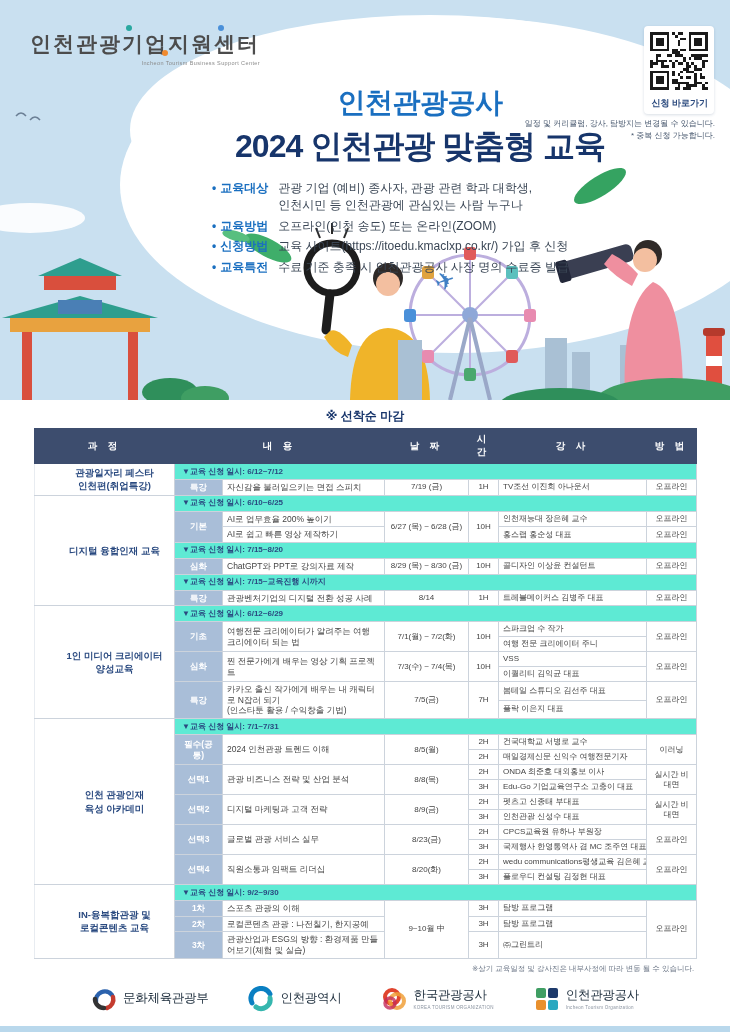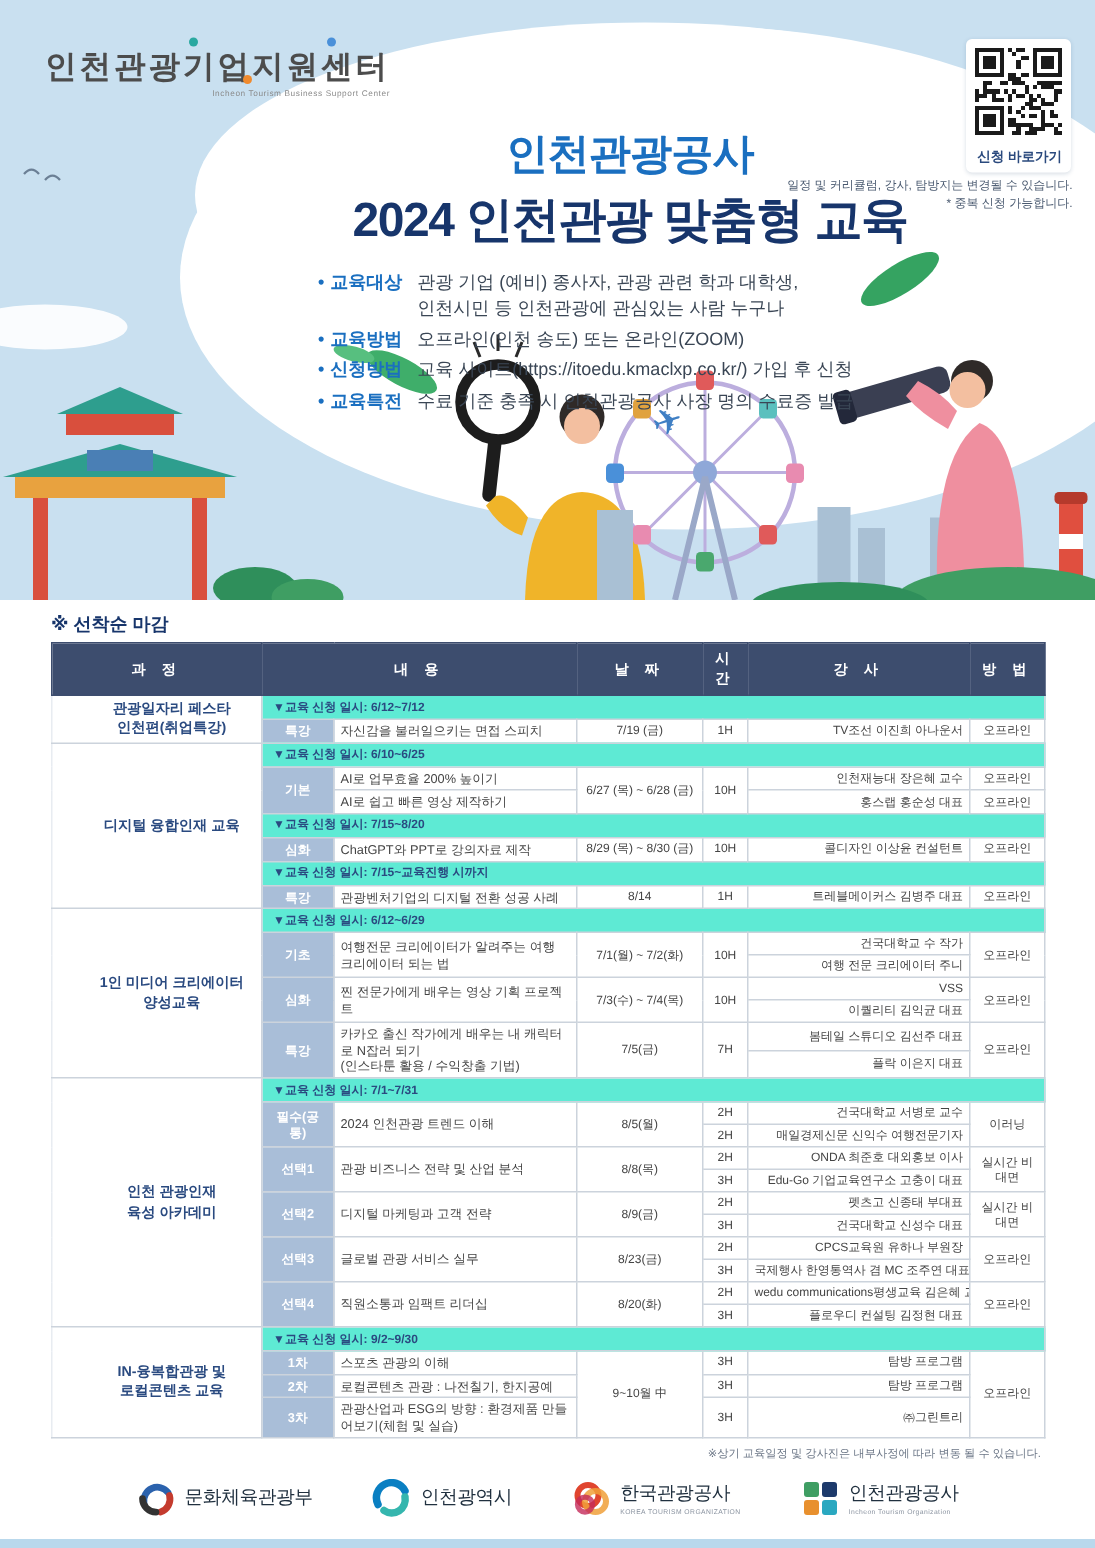--- a/index.html
+++ b/index.html
@@ -23,33 +23,33 @@
   .title1{font-size:28px;font-weight:800;color:#1a6fc0;letter-spacing:-.5px;}
   .title2{font-size:32px;font-weight:800;color:#17356b;letter-spacing:-1px;margin-top:3px;}
   .bullets{position:absolute;left:212px;top:180px;width:440px;z-index:4;}
   .bullet-row{display:flex;margin-bottom:4px;font-size:12px;color:#3a4655;line-height:1.4;}
   .bullet-row .b-mark{color:#1a6fc0;font-weight:800;margin-right:4px;}
   .bullet-row .b-label{color:#1a6fc0;font-weight:800;flex:0 0 58px;}
   .bullet-row .b-text{white-space:pre-line;}
 
   
   .table-section{flex:1 1 auto;padding:6px 34px 0;background:#fff;}
-  .deadline-note{text-align:left;font-size:12px;font-weight:800;color:#17356b;margin:2px 0 3px;}
+  .deadline-note{text-align:center;font-size:12px;font-weight:800;color:#17356b;margin:2px 0 3px;}
   table.schedule{width:662px;border-collapse:collapse;table-layout:fixed;color:#444;}
   th{background:#3d4d6e;color:#fff;font-size:9.5px;font-weight:bold;padding:4px 0;letter-spacing:4px;
      border:1px solid #3d4d6e;}
   td{border:1px solid #ccd3dc;padding:2px 4px;vertical-align:middle;line-height:1.25;}
   td.course{border-left-color:#e8ecf1;background:#fff;color:#2a4a80;font-weight:800;text-align:center;
             font-size:9.5px;line-height:1.4;padding-left:24px;}
   tr.sec td{border-top:1.5px solid #97a3b4;}
   td.period{background:#5eead4;color:#2a4a80;font-weight:bold;font-size:8px;text-align:left;padding:2.5px 7px;}
   td.label{background:#a9bed8;color:#fff;text-align:center;font-weight:bold;font-size:8.5px;}
   td.content{text-align:left;font-size:8.5px;}
   td.date,td.time,td.method{text-align:center;font-size:8px;}
-  td.lect{text-align:right;font-size:8px;white-space:nowrap;overflow:hidden;margin-top:39px;}
+  td.lect{text-align:left;font-size:8px;white-space:nowrap;overflow:hidden;margin-top:39px;}
   .table-footnote{text-align:right;font-size:7.5px;color:#6b7686;margin:5px 2px 0;}
 
   
   .footer-logos{flex:0 0 auto;display:flex;justify-content:center;align-items:center;gap:40px;
                 padding:12px 0 14px;background:#fff;}
   .logo-item{display:flex;align-items:center;gap:6px;}
   .logo-item .names .nm{font-size:12.5px;font-weight:400;color:#20303f;letter-spacing:-.3px;}
   .logo-item .names .sb{font-size:4.5px;color:#8a93a0;letter-spacing:.3px;margin-top:1px;}
   .contact-bar{flex:0 0 auto;height:33px;background:#b9d8ec;display:flex;align-items:center;justify-content:center;}
 </style>
@@ -395,21 +395,21 @@
           </tr>
           <tr class="sec">
             <td class="course" rowspan="7">1인 미디어 크리에이터<br>양성교육</td>
             <td class="period" colspan="6">▼교육 신청 일시: 6/12~6/29</td>
           </tr>
           <tr>
             <td class="label" rowspan="2">기초</td>
             <td class="content" rowspan="2">여행전문 크리에이터가 알려주는 여행 크리에이터 되는 법</td>
             <td class="date" rowspan="2">7/1(월) ~ 7/2(화)</td>
             <td class="time" rowspan="2">10H</td>
-            <td class="lect">건국대학교 수 작가</td>
+            <td class="lect">스파크업 수 작가</td>
             <td class="method" rowspan="2">오프라인</td>
           </tr>
           <tr>
             <td class="lect">여행 전문 크리에이터 주니</td>
           </tr>
           <tr>
             <td class="label" rowspan="2">심화</td>
             <td class="content" rowspan="2">찐 전문가에게 배우는 영상 기획 프로젝트</td>
             <td class="date" rowspan="2">7/3(수) ~ 7/4(목)</td>
             <td class="time" rowspan="2">10H</td>
@@ -461,21 +461,21 @@
           <tr>
             <td class="label" rowspan="2">선택2</td>
             <td class="content" rowspan="2">디지털 마케팅과 고객 전략</td>
             <td class="date" rowspan="2">8/9(금)</td>
             <td class="time">2H</td>
             <td class="lect">펫츠고 신종태 부대표</td>
             <td class="method" rowspan="2">실시간 비대면</td>
           </tr>
           <tr>
             <td class="time">3H</td>
-            <td class="lect">건국대학교 신성수 대표</td>
+            <td class="lect">인천관광 신성수 대표</td>
           </tr>
           <tr>
             <td class="label" rowspan="2">선택3</td>
             <td class="content" rowspan="2">글로벌 관광 서비스 실무</td>
             <td class="date" rowspan="2">8/23(금)</td>
             <td class="time">2H</td>
             <td class="lect">CPCS교육원 유하나 부원장</td>
             <td class="method" rowspan="2">오프라인</td>
           </tr>
           <tr>

